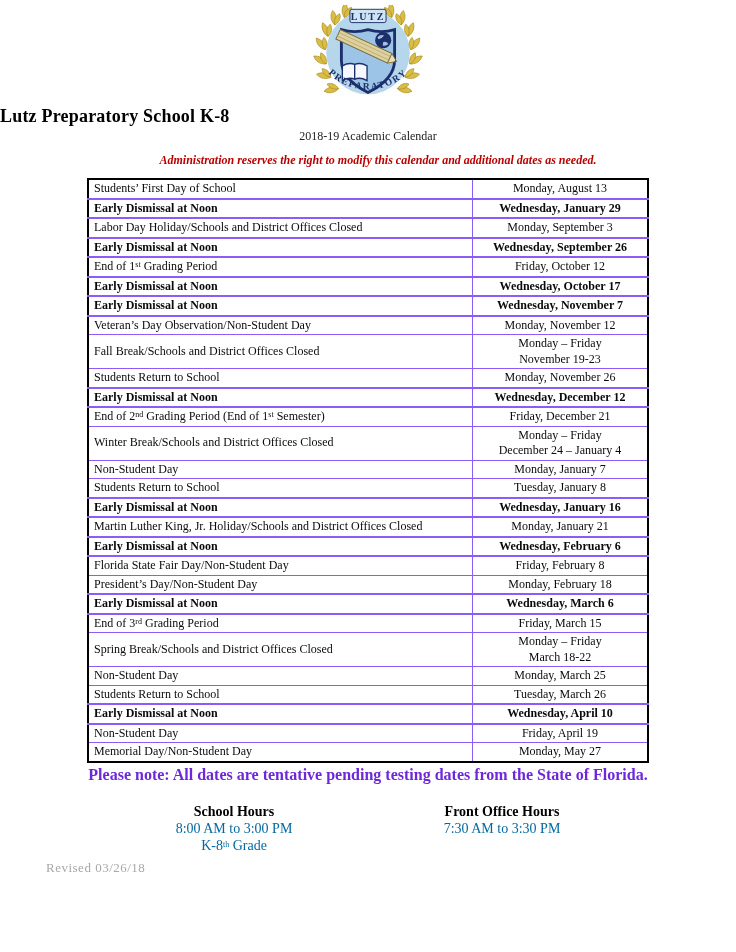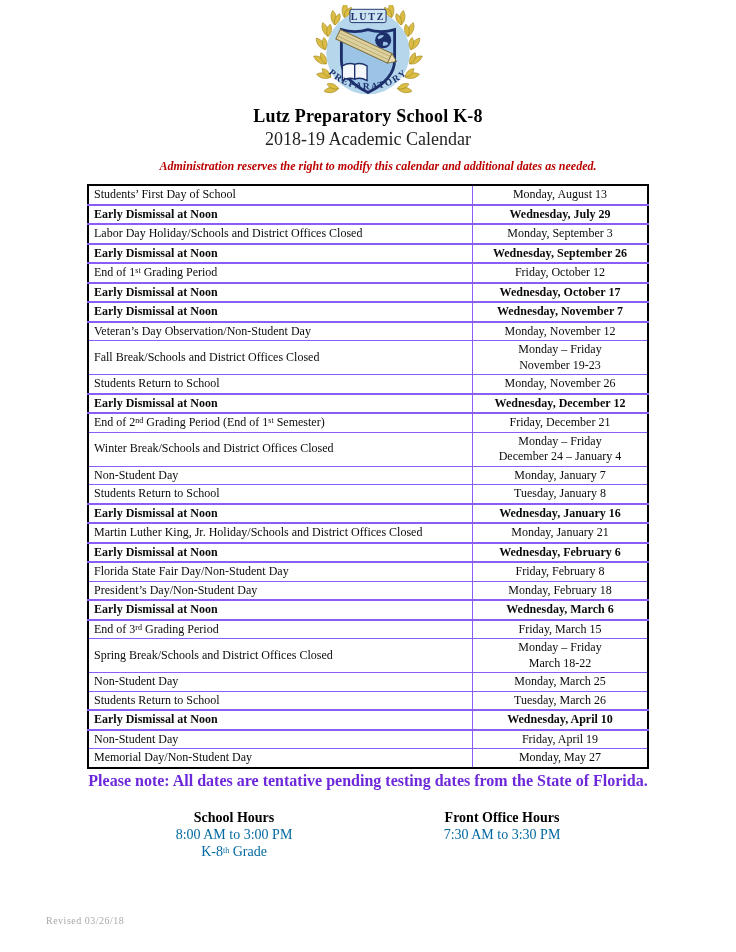--- a/index.html
+++ b/index.html
@@ -6,24 +6,24 @@
   body{
     width:736px;height:952px;position:relative;
     font-family:"Liberation Serif","DejaVu Serif",serif;
     color:#111;overflow:hidden;
   }
   .page{position:relative;width:736px;height:952px;}
 
   
   .logo-wrap{display:flex;justify-content:center;padding-top:5px;}
   .page-title{
-    text-align:center;font-size:18px;font-weight:bold;
+    font-size:18px;font-weight:bold;
     margin:5px 0 0 0;letter-spacing:.2px;color:#000;
   }
-  .page-subtitle{text-align:center;font-size:18px;margin:2px 0 0 0;color:#222;}
+  .page-subtitle{text-align:center;font-size:12px;margin:2px 0 0 0;color:#222;}
   .admin-note{
     text-align:center;font-size:12px;font-weight:bold;font-style:italic;
     color:#bb0000;margin:9px 0 0 0;padding-left:20px;
   }
 
   
   table.calendar{
     border-collapse:collapse;width:562px;margin:10px auto 0 auto;
     border:2px solid #000;table-layout:fixed;
   }
@@ -49,22 +49,22 @@
     margin-top:20px;text-align:center;
   }
   .hours-block{min-width:160px;}
   .hours-heading{
     font-size:14px;font-weight:bold;margin:0;
     text-decoration-thickness:1.5px;color:#000;
   }
   .hours-line{font-size:14px;line-height:17px;color:#0369a1;}
 
   .revised{
-    position:absolute;left:46px;top:915px;
-    font-size:10px;color:#a8a8a8;letter-spacing:.5px;
+    position:absolute;left:46px;top:860px;
+    font-size:13px;color:#a8a8a8;letter-spacing:.5px;
   }
 
   
   .logo-text{
     font-family:"Liberation Serif","DejaVu Serif",serif;
     fill:#1c2f6b;font-weight:bold;
   }
 </style>
 </head>
 <body>
@@ -140,21 +140,21 @@
     <tbody>
         <tr class="row">
           <td class="event-cell"><span>Students’ First Day of School</span></td>
           <td class="date-cell">
             <div>Monday, August 13</div>
           </td>
         </tr>
         <tr class="row bold-row">
           <td class="event-cell"><span>Early Dismissal at Noon</span></td>
           <td class="date-cell">
-            <div>Wednesday, July 29</div>
+            <div>Wednesday, January 29</div>
           </td>
         </tr>
         <tr class="row">
           <td class="event-cell"><span>Labor Day Holiday/Schools and District Offices Closed</span></td>
           <td class="date-cell">
             <div>Monday, September 3</div>
           </td>
         </tr>
         <tr class="row bold-row">
           <td class="event-cell"><span>Early Dismissal at Noon</span></td>

